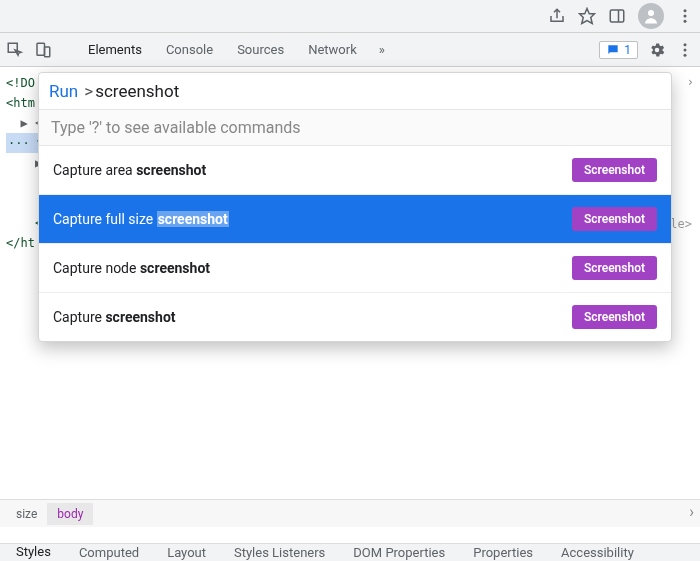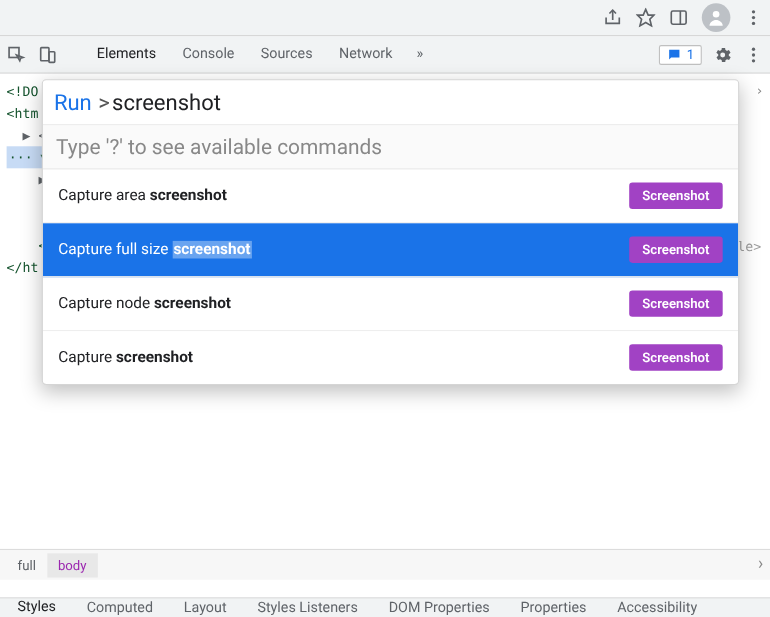--- a/index.html
+++ b/index.html
@@ -87,30 +87,30 @@
     background:#fff;
     border:1px solid #d5d5d5;
     border-radius:4px;
     box-shadow: 0 6px 18px rgba(0,0,0,0.25);
     font-family: -apple-system, BlinkMacSystemFont, "Segoe UI", Roboto, Arial, sans-serif;
     overflow:hidden;
   }
   .cmd-input-row {
     display:flex; align-items:center;
     padding: 8px 10px;
-    font-size: 20px;
+    font-size: 17px;
     border-bottom:1px solid #e5e5e5;
   }
   .cmd-run { color:#1a73e8; margin-right:6px; font-weight:400;}
   .cmd-caret { color:#555; margin-right:2px;}
   .cmd-query { color:#202124; }
   .cmd-hint {
     padding: 8px 12px;
     color:#888;
-    font-size:19px;
+    font-size:16px;
     border-bottom:1px solid #e8e8e8;
     background:#fafafa;
   }
   .cmd-item {
     display:flex; align-items:center; justify-content:space-between;
     padding: 12px 14px;
     border-bottom:1px solid #eee;
     font-size:14px;
     color:#202124;
   }
@@ -290,21 +290,21 @@
     <span class="cmd-label"><span>Capture node </span><b>screenshot</b></span>
     <span class="cmd-badge">Screenshot</span>
   </div>
   <div class="cmd-item">
     <span class="cmd-label"><span>Capture </span><b>screenshot</b></span>
     <span class="cmd-badge">Screenshot</span>
   </div>
 </div>
 
 <div class="breadcrumb">
-  <span class="crumb">full</span>
+  <span class="crumb">size</span>
   <span class="crumb sel">body</span>
 </div>
 <span class="chevr">›</span>
 
 <div class="subtabs">
   <div class="subtab active">Styles</div>
   <div class="subtab">Computed</div>
   <div class="subtab">Layout</div>
   <div class="subtab">Styles Listeners</div>
   <div class="subtab">DOM Properties</div>

